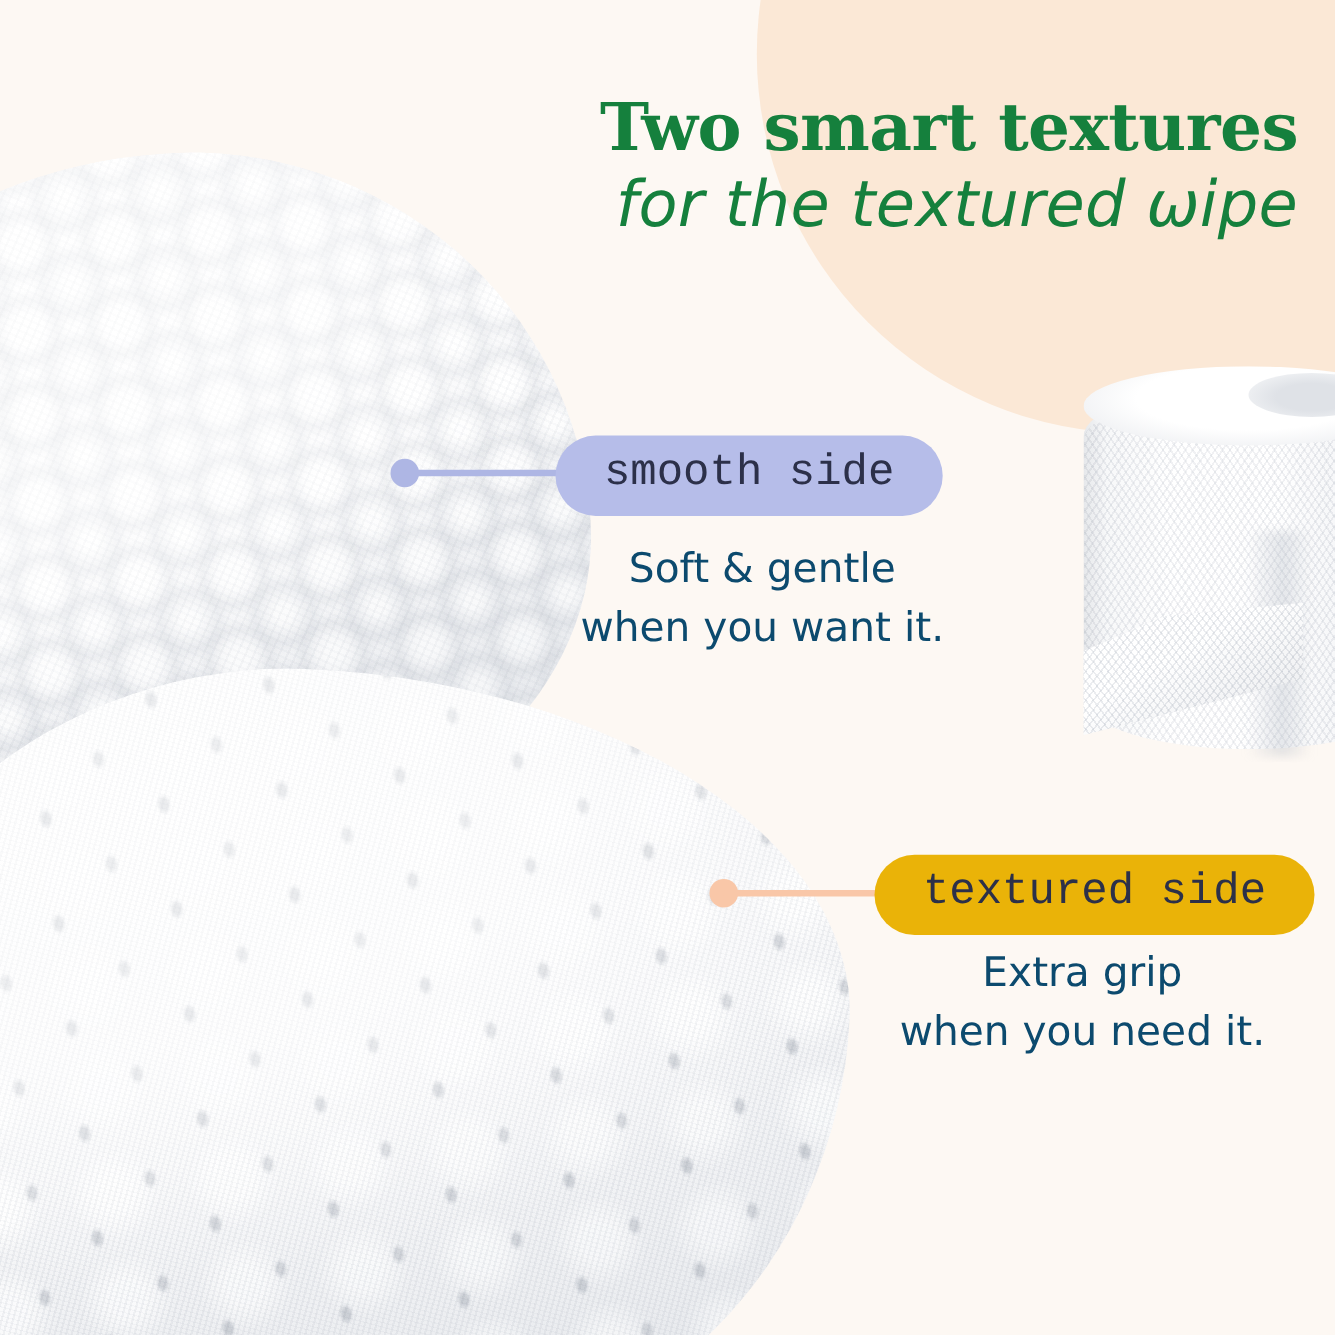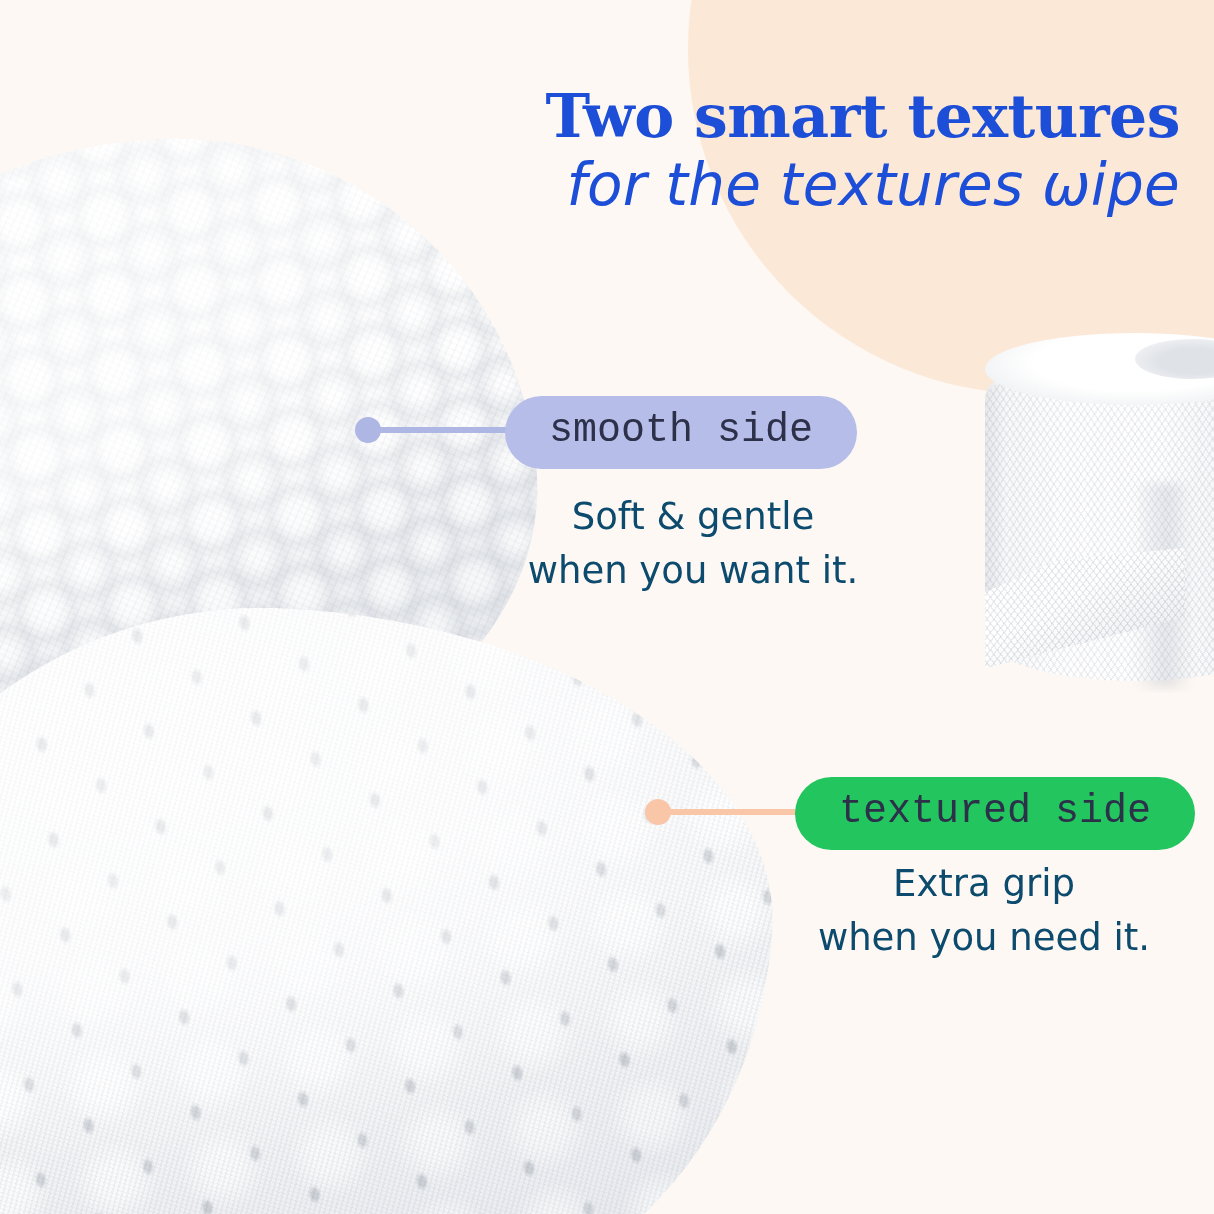--- a/index.html
+++ b/index.html
@@ -139,21 +139,21 @@
   .roll-fold-shadow{
     position:absolute;left:148px;top:150px;width:60px;height:205px;
     background:linear-gradient(90deg, rgba(178,185,196,.00), rgba(168,176,188,.30) 55%, rgba(178,185,196,.00));
     filter:blur(4px);
   }
 
   
   .headline{
     position:absolute;left:0;top:86px;width:1180px;
     text-align:right;
-    color:#1d4ed8;
+    color:#15803d;
   }
   .headline .l1{
     font-family:"DejaVu Serif", serif;
     font-weight:bold;
     font-size:60px;
     letter-spacing:-0.5px;
     line-height:1.0;
     display:block;
   }
   .headline .l2{
@@ -173,21 +173,21 @@
     border-radius:999px;
     padding:12px 44px 15px;
     font-size:40px;
     color:#2c3049;
     font-family:Liberation Mono, monospace;
     font-weight:400;
     line-height:1.15;
     white-space:nowrap;
   }
   .pill-smooth{background:#b6bde9;}
-  .pill-textured{background:#22c55e;}
+  .pill-textured{background:#eab308;}
 
   .leader{position:absolute;height:6px;border-radius:3px;}
   .leader-dot{position:absolute;width:26px;height:26px;border-radius:50%;}
   .leader-smooth{background:#aeb6e4;}
   .leader-textured{background:#f9c7a8;}
 
   .body-text{
     font-family:"DejaVu Sans", sans-serif;
     font-size:37px;
     line-height:1.45;
@@ -234,21 +234,21 @@
     <div class="roll-top"></div>
     <div class="roll-hole"></div>
     <div class="roll-fold-shadow"></div>
     <div class="roll-sheet">
       <div class="roll-sheet-emboss"></div>
     </div>
   </div>
 
   <div class="headline">
     <span class="l1">Two smart textures</span>
-    <span class="l2">for the textures ωipe</span>
+    <span class="l2">for the textured ωipe</span>
   </div>
 
   <div class="leader-dot leader-smooth lead-smooth-dot"></div>
   <div class="leader leader-smooth lead-smooth-line"></div>
   <div class="callout callout-smooth">
     <div class="pill pill-smooth">smooth side</div>
     <div class="body-wrap">
       <div class="body-text">Soft &amp; gentle
 when you want it.</div>
     </div>

